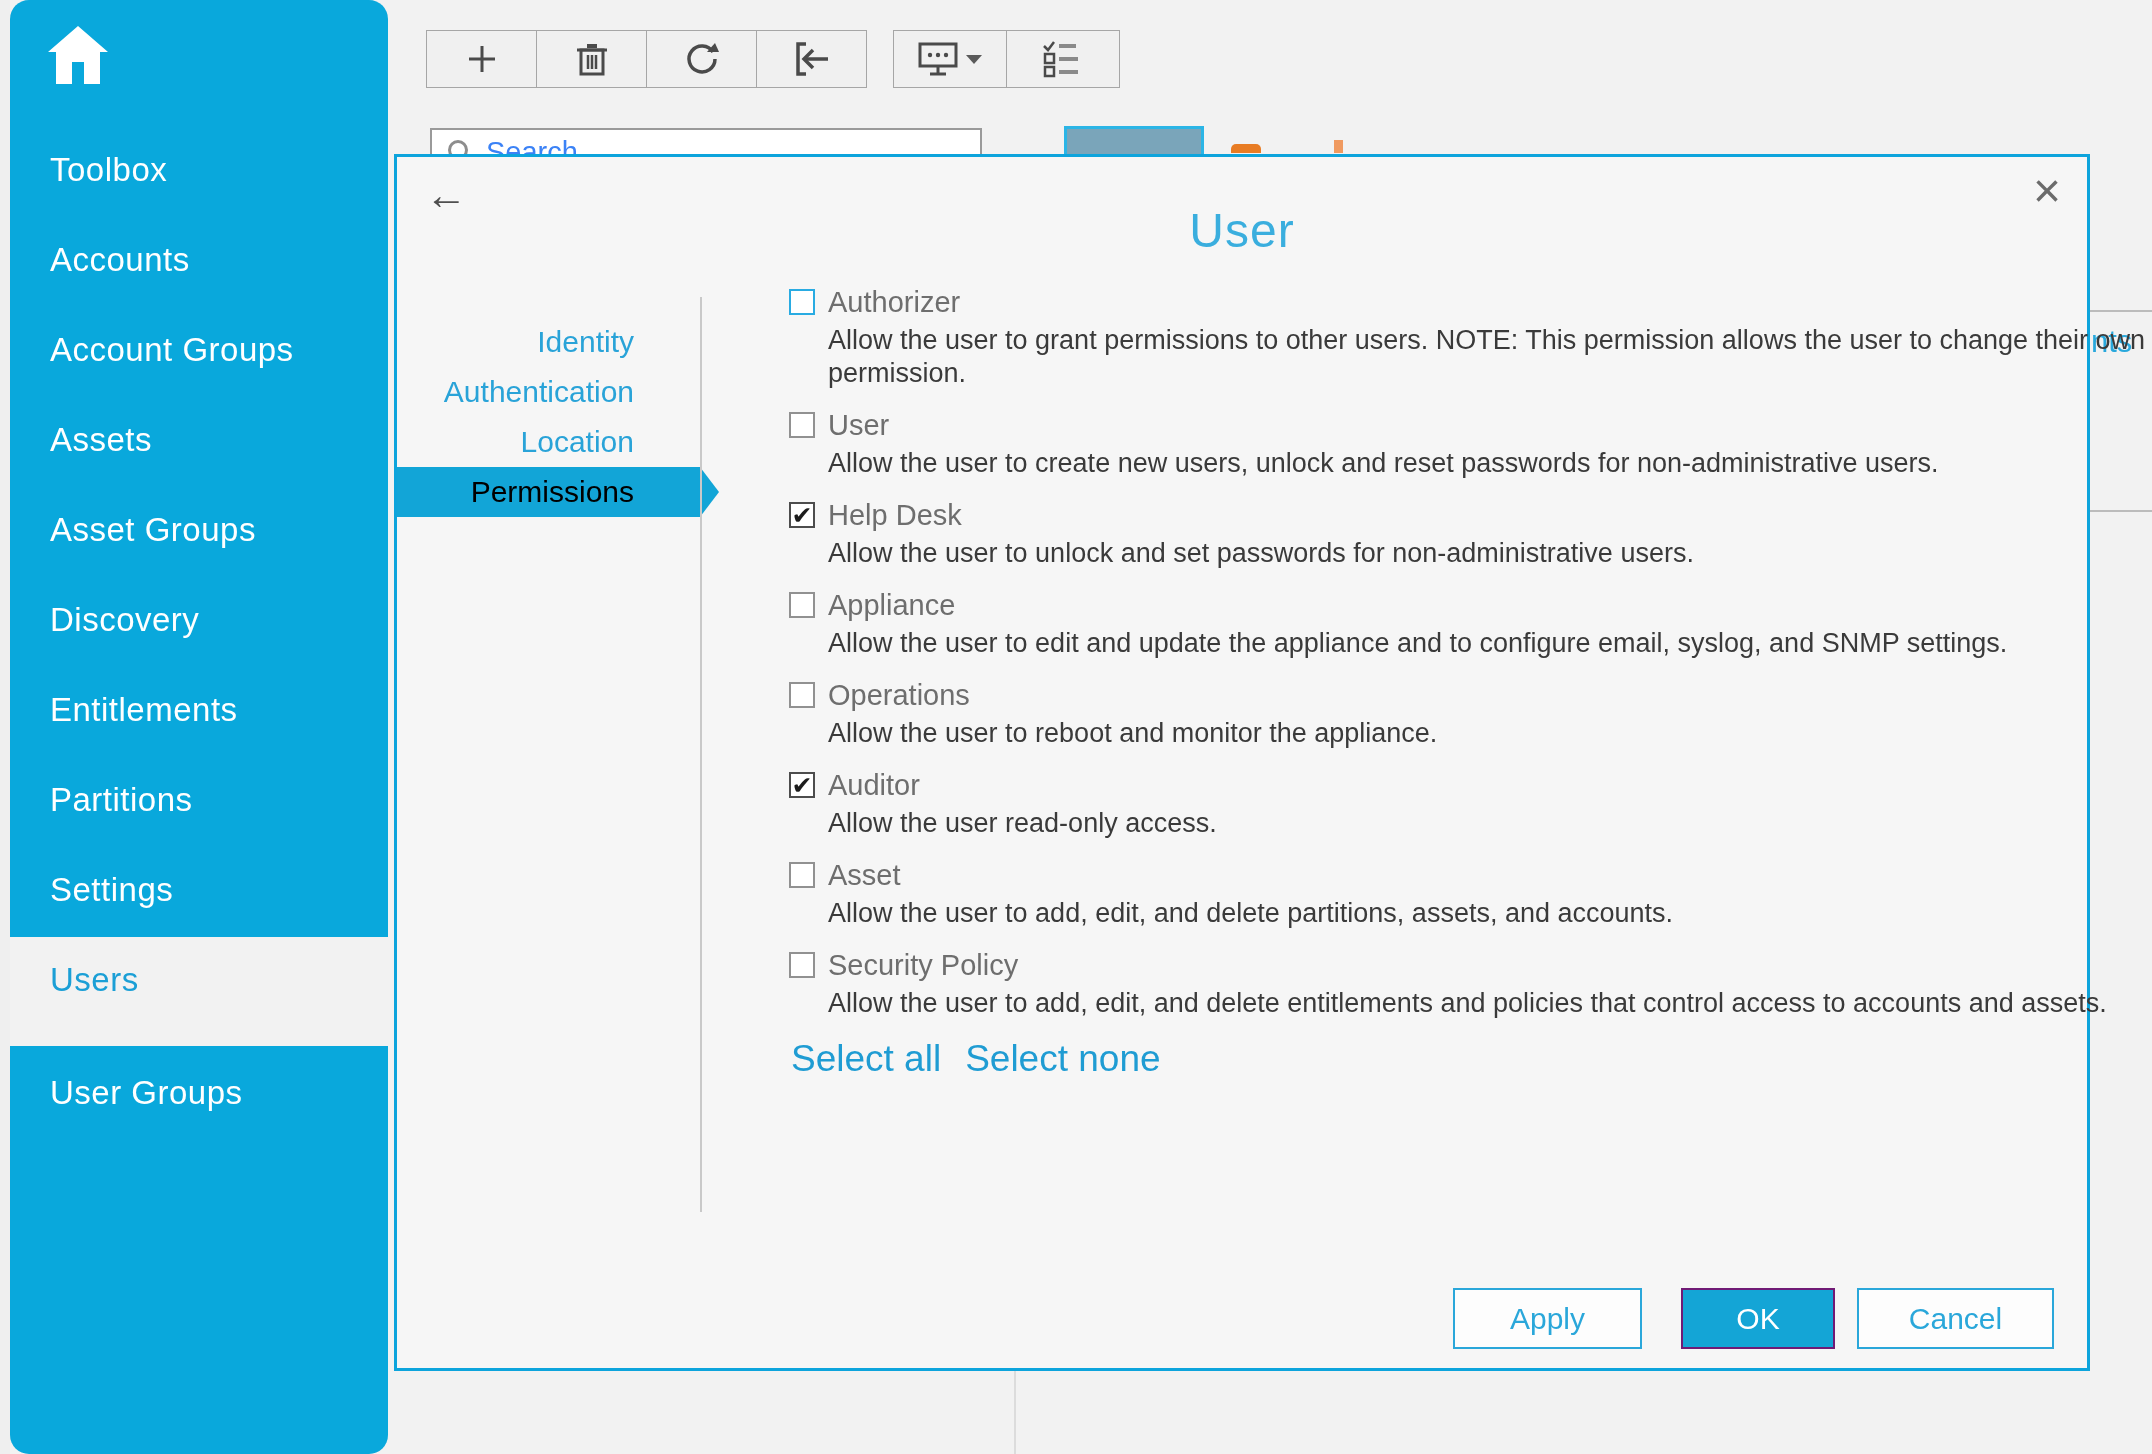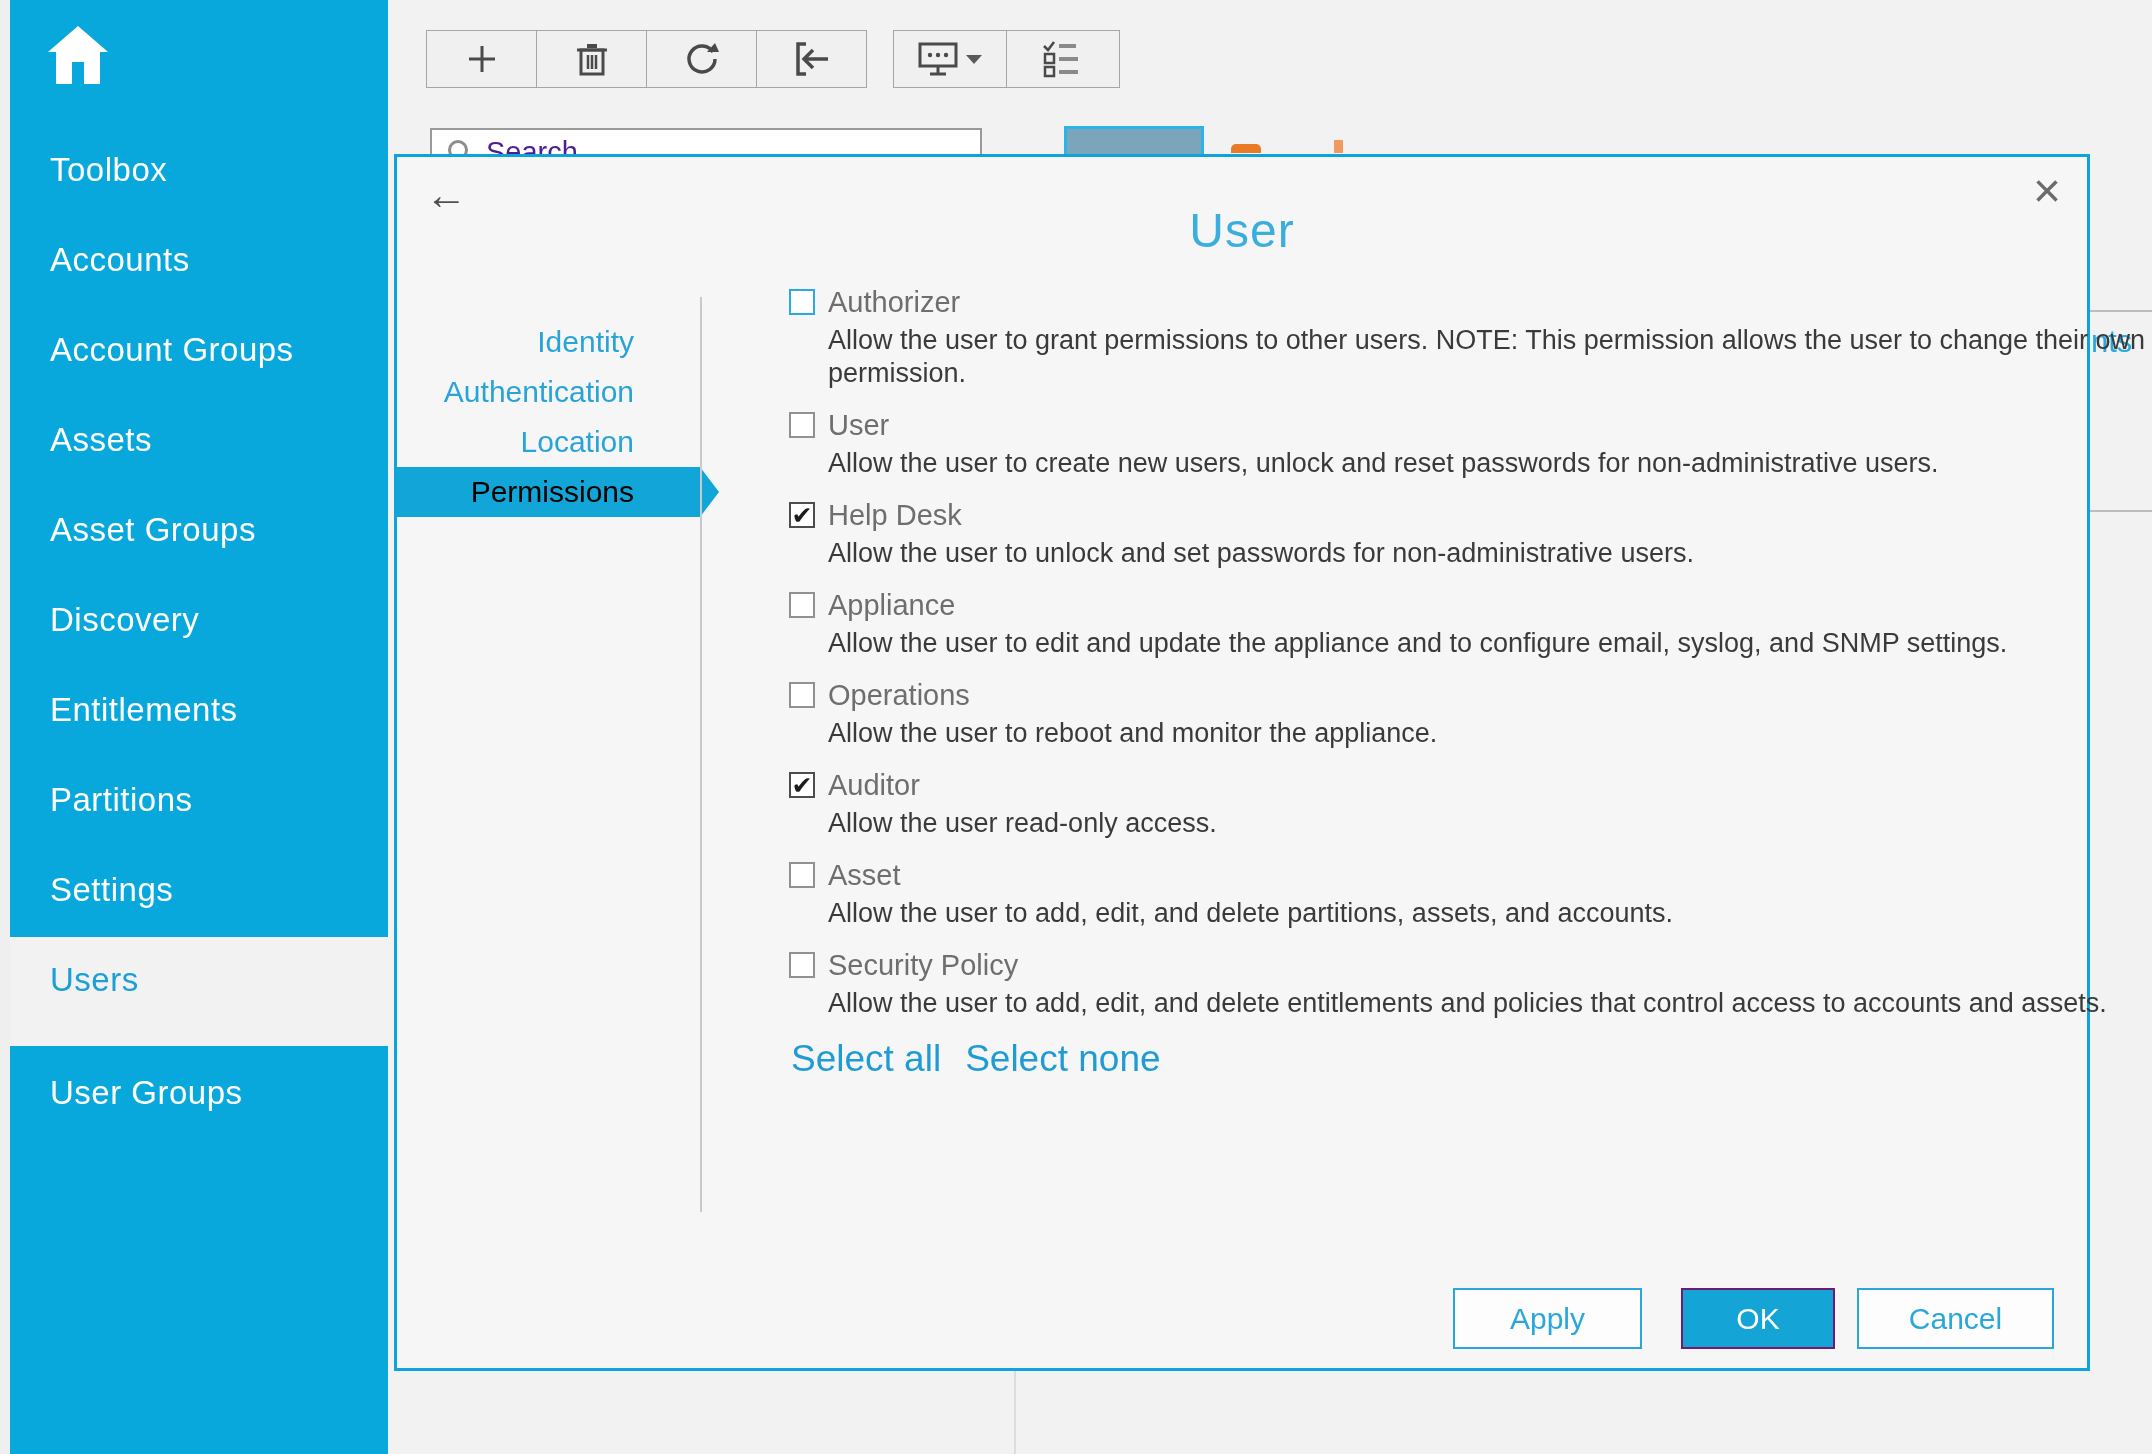--- a/index.html
+++ b/index.html
@@ -7,21 +7,21 @@
   body {
     font-family:"Liberation Sans", sans-serif;
     background:#f2f2f2;
     position:relative;
     overflow:hidden;
   }
   #canvas { position:absolute; inset:0; width:2152px; height:1454px; }
 
   
   .edge-strip { position:absolute; left:0; top:0; width:10px; height:1454px; background:#efefef; }
-  .sidebar { position:absolute; left:10px; top:0; width:378px; height:1454px; background:#09a8dc; }
+  .sidebar { position:absolute; left:10px; top:0; width:378px; height:1454px; background:#09a8dc;border-radius:19px; }
   .home { position:absolute; left:38px; top:26px; width:60px; height:58px; }
   .nav { position:absolute; left:0; top:125px; width:378px; }
   .nav-item {
     height:90px; line-height:90px; padding-left:40px;
     color:#ffffff; font-size:33px; font-weight:400; letter-spacing:0.5px;
     cursor:default; white-space:nowrap;
   }
   .nav-item.selected { background:#f2f2f2; color:#1b9fd6; height:109px; line-height:86px; margin-top:2px; margin-bottom:2px; }
 
   
@@ -43,21 +43,21 @@
 
   
   .search-box {
     position:absolute; left:430px; top:128px; width:552px; height:62px;
     background:#ffffff; border:2px solid #9a9a9a; display:flex; align-items:flex-start;
   }
   .search-glass {
     width:20px; height:20px; border:3px solid #8d8d8d; border-radius:50%;
     margin:10px 0 0 16px;
   }
-  .search-ph { color:#4c1d95; font-size:29px; margin:6px 0 0 18px; }
+  .search-ph { color:#3b82f6; font-size:29px; margin:6px 0 0 18px; }
 
   
   .peek-tab { position:absolute; left:1064px; top:126px; width:140px; height:46px;
     background:#7aa5ba; border:3px solid #2bb5e6; }
   .orange-frag1 { position:absolute; left:1231px; top:144px; width:30px; height:9px;
     background:#e87c24; border-radius:5px 5px 0 0; }
   .orange-frag2 { position:absolute; left:1334px; top:140px; width:9px; height:13px;
     background:#f09a60; }
 
   

